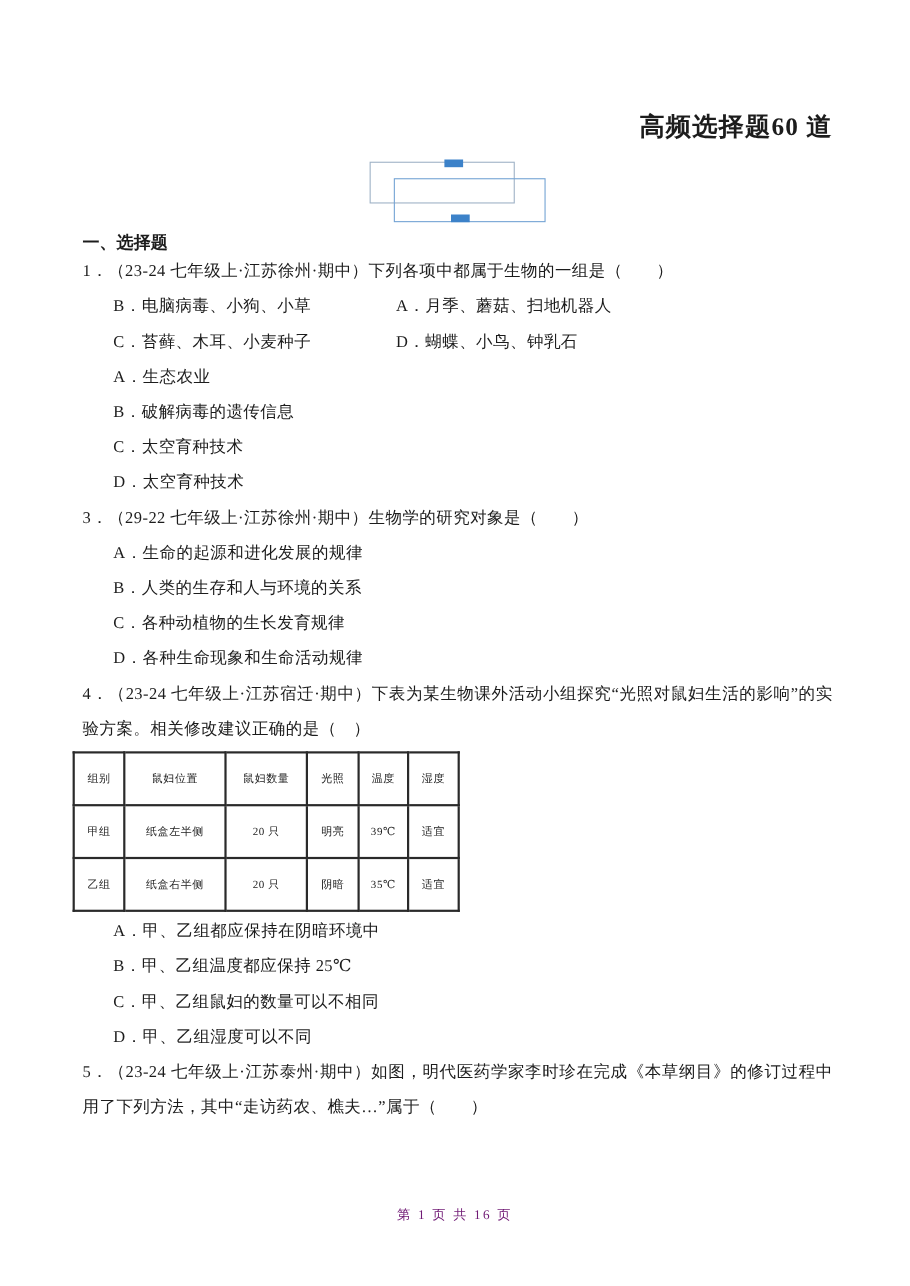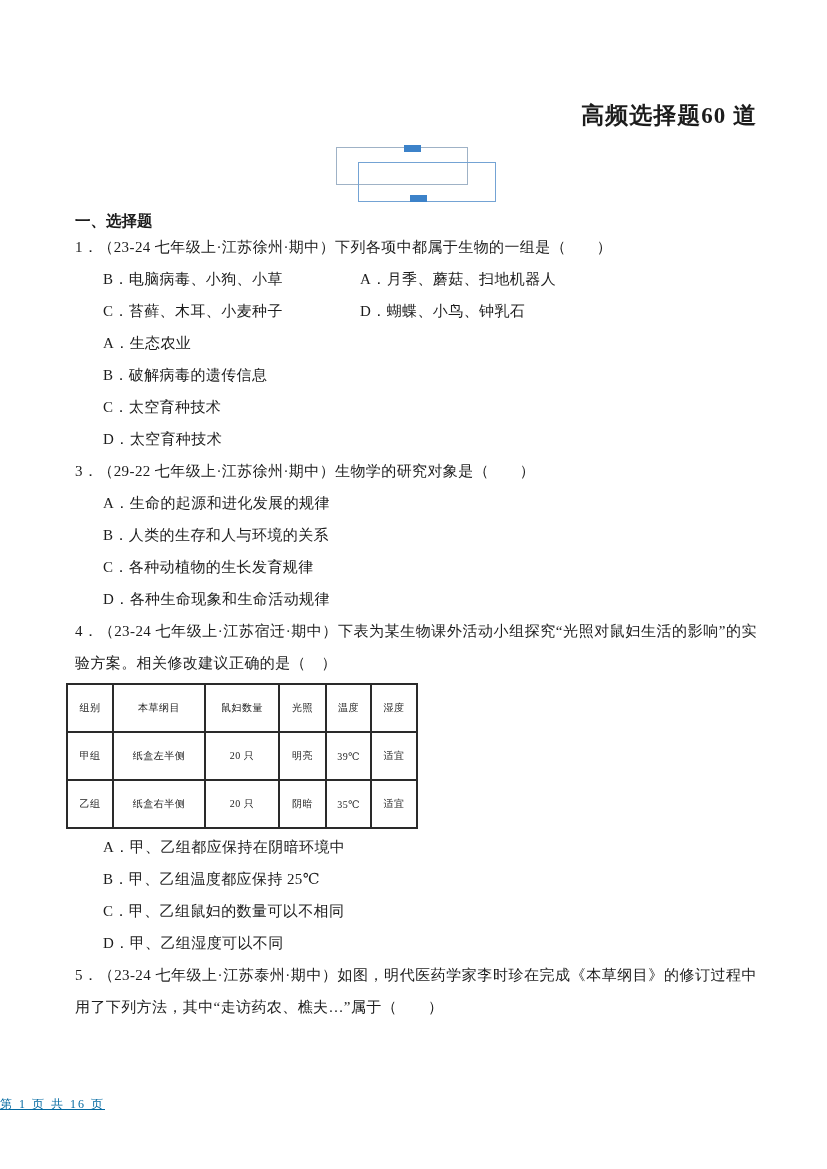--- a/index.html
+++ b/index.html
@@ -107,24 +107,24 @@
   .col-pos    { width: 92px; }
   .col-count  { width: 74px; }
   .col-light  { width: 47px; }
   .col-temp   { width: 45px; }
   .col-humid  { width: 46px; }
   
   .page-footer {
     position: absolute;
     left: 0; top: 1096px;
     width: 827px;
+    text-align: center;
     font-size: 12px;
-    color: #0369a1;
+    color: #701a75;
     letter-spacing: 2px;
-    text-decoration: underline;
   }
 </style>
 </head>
 <body>
 
 <div class="page">
 
   <div class="doc-title">高频选择题60 道</div>
 
   <div class="badge-wrap">
@@ -169,21 +169,21 @@
         <col class="col-group">
           <col class="col-pos">
           <col class="col-count">
         <col class="col-light">
           <col class="col-temp">
           <col class="col-humid">
       </colgroup>
       <tbody>
           <tr>
         <th>组别</th>
-        <th>本草纲目</th>
+        <th>鼠妇位置</th>
         <th>鼠妇数量</th>
         <th>光照</th>
         <th>温度</th>
         <th>湿度</th>
       </tr>
       <tr>
         <td>甲组</td>
         <td>纸盒左半侧</td>
         <td>20 只</td>
         <td>明亮</td>

